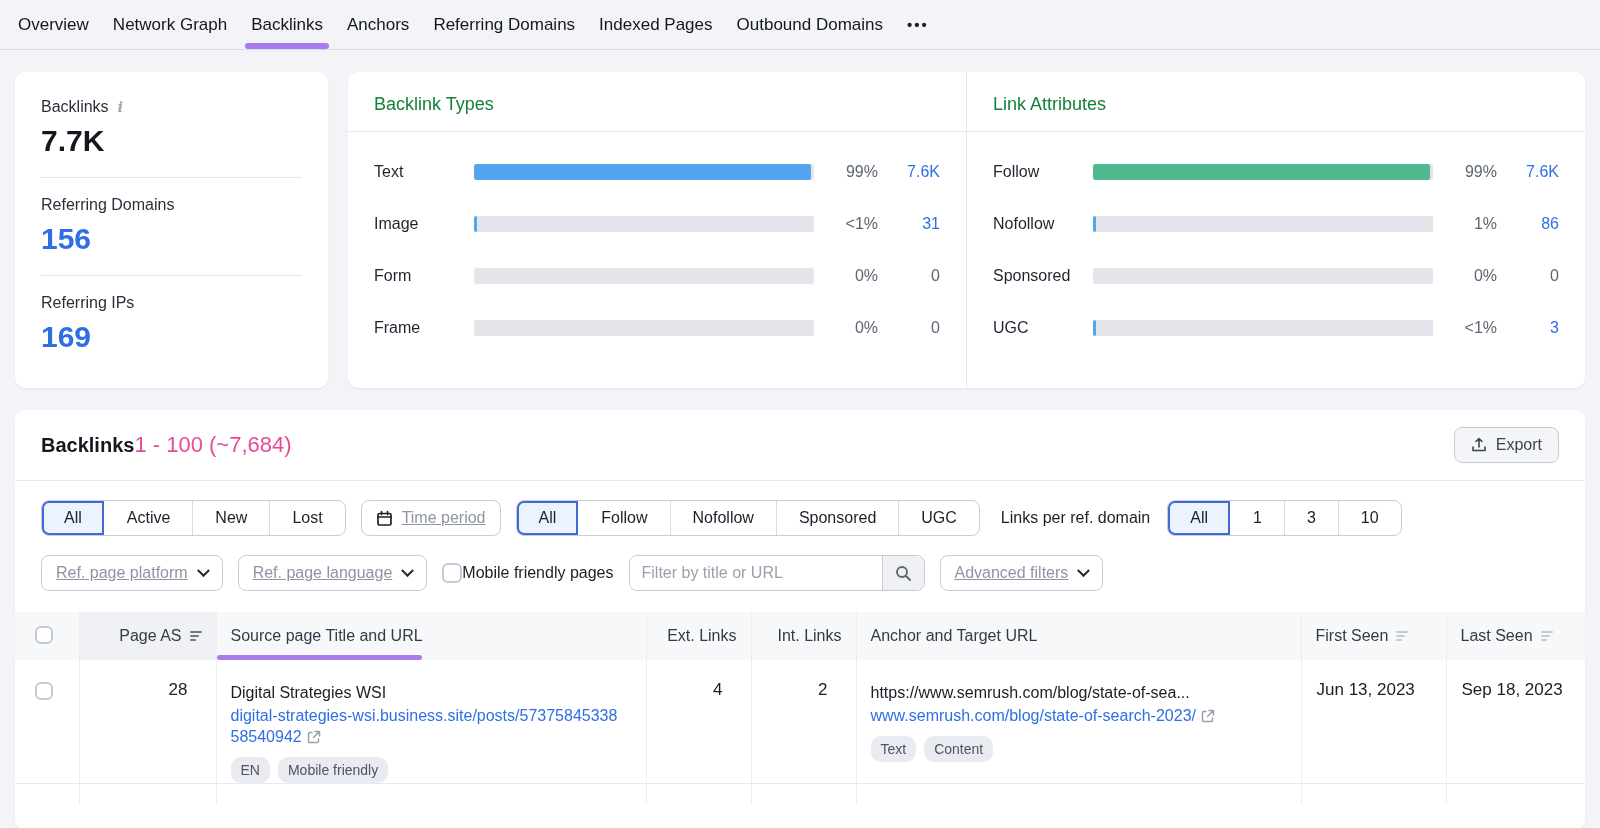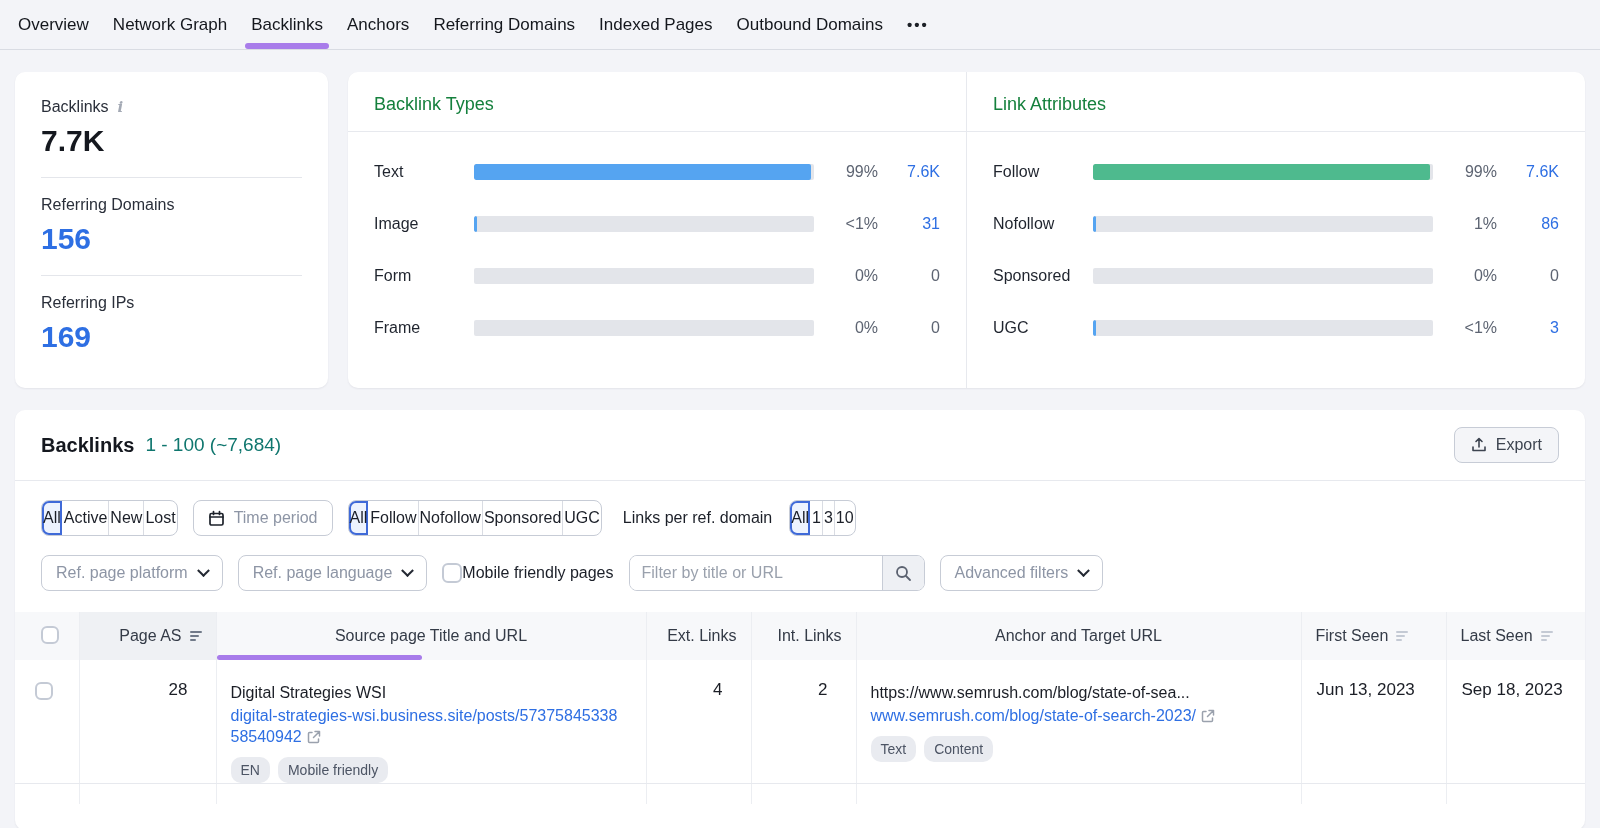--- a/index.html
+++ b/index.html
@@ -50,57 +50,57 @@
   .fill-green { background:#4eba8e; }
   .bar-pct { width:56px; flex:none; text-align:right; font-size:16px; color:#5d6472; margin-left:8px; }
   .bar-val { width:62px; flex:none; text-align:right; font-size:16px; color:#2e6fe3;
              text-decoration:none; cursor:pointer; }
   .bar-val.muted { color:#5d6472; cursor:default; }
 
   
   .bl-card { min-height:420px; }
   .bl-header { display:flex; align-items:center; padding:17px 26px; }
   .bl-title { font-size:20px; font-weight:700; color:#15181f; }
-  .bl-range { font-size:19px; color:#0f766e; margin-left:11px; }
+  .bl-range { font-size:22px; color:#ec4899; }
   .export-btn { margin-left:auto; display:flex; align-items:center; gap:9px; height:36px;
                 padding:0 16px; background:#f4f5f8; border:1px solid #c7ccd6; border-radius:8px;
                 font-size:16px; color:#3d4450; cursor:pointer; }
   .bl-divider { border:none; border-top:1px solid #e7e9ee; margin:0; }
 
   .filters-row { display:flex; align-items:center; gap:15px; padding:0 26px; margin-top:19px; }
   .seg { display:flex; align-items:stretch; height:36px; border:1px solid #c7ccd6;
          border-radius:8px; background:#fff; }
-  .seg-item { display:flex; align-items:center; padding:0 1px; font-size:16px; color:#1b1f28;
+  .seg-item { display:flex; align-items:center; padding:0 22px; font-size:16px; color:#1b1f28;
               border-left:1px solid #d9dce3; cursor:pointer; }
   .seg-item:first-child { border-left:none; border-radius:7px 0 0 7px; }
   .seg-item:last-child { border-radius:0 7px 7px 0; }
   .seg-item.selected { background:#edf3fe; box-shadow:inset 0 0 0 2px #3f6ad8; border-left-color:transparent; }
   .seg-item.selected + .seg-item { border-left-color:transparent; }
   .btn { display:flex; align-items:center; gap:9px; height:36px; padding:0 14px;
          border:1px solid #c7ccd6; border-radius:8px; background:#fff; font-size:16px;
          color:#1b1f28; cursor:pointer; white-space:nowrap; }
-  .btn .ghost { color:#8d95a5; }
+  .btn .ghost { color:#8d95a5;text-decoration:underline; }
   .chev { width:9px; height:9px; border-right:2px solid #242933; border-bottom:2px solid #242933;
           transform:rotate(45deg) translate(-2px,-2px); margin-left:2px; }
   .filter-label { font-size:16px; color:#1b1f28; margin-left:6px; margin-right:2px; }
   .check-group { display:flex; align-items:center; cursor:pointer; }
   .checkbox { width:20px; height:20px; border:2px solid #c4cad5; border-radius:6px; background:#fff; }
   .check-label { font-size:16px; color:#1b1f28; font-weight:500; }
   .search-group { display:flex; height:36px; width:296px; border:1px solid #c7ccd6;
                   border-radius:8px; overflow:hidden; background:#fff; }
   .search-input { flex:1; min-width:0; border:none; outline:none; padding:0 12px; font-size:16px;
                   font-family:inherit; color:#1b1f28; }
   .search-input::placeholder { color:#9aa1ad; }
   .search-btn { width:42px; flex:none; background:#eef0f4; border:none; border-left:1px solid #c7ccd6;
                 display:flex; align-items:center; justify-content:center; cursor:pointer; }
 
   
   .bl-table { width:100%; border-collapse:collapse; margin-top:21px; font-size:16px; table-layout:fixed; }
   .bl-table th { position:relative; height:48px; background:#f7f8fa; font-weight:400;
-                 color:#343b47; text-align:center; padding:0 14px; border-left:1px solid #eceef2; }
+                 color:#343b47; text-align:left; padding:0 14px; border-left:1px solid #eceef2; }
   .bl-table th:first-child { border-left:none; }
   th.hl { background:#eff1f4; }
   .th-inner { display:flex; align-items:center; gap:8px; }
   .th-right { justify-content:flex-end; }
   .sort-icon { display:inline-flex; flex-direction:column; gap:2px; cursor:pointer; }
   .sort-icon i { display:block; height:2px; border-radius:1px; background:#717a89; }
   .sort-icon i:nth-child(1){ width:12px; } .sort-icon i:nth-child(2){ width:9px; } .sort-icon i:nth-child(3){ width:6px; }
   .sort-icon.light i { background:#c4cad4; }
   .col-underline { position:absolute; left:0; bottom:0; width:205px; height:5px;
                    background:#a87cea; border-radius:3px; }

